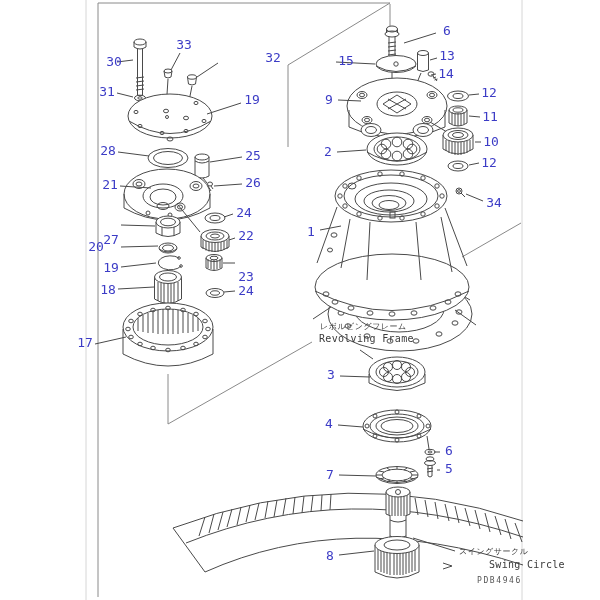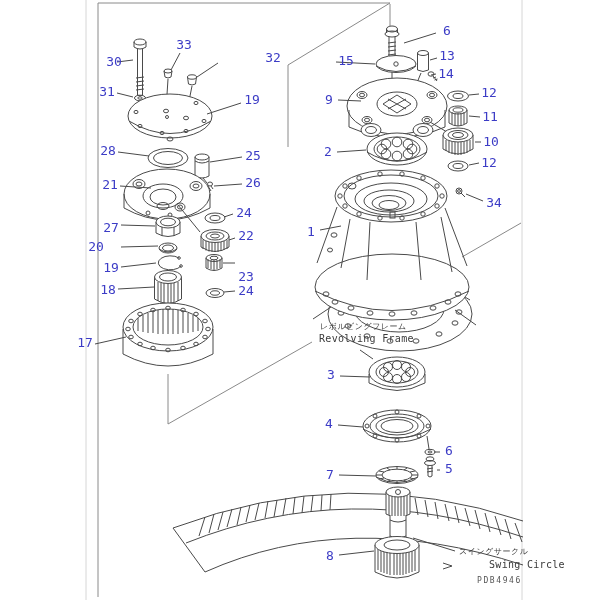--- a/index.html
+++ b/index.html
@@ -542,21 +542,21 @@
       <div class="callout" style="left: 184px; top: 45px;">33</div>
       <div class="callout" style="left: 244px; top: 58px; margin-left: 29px;">32</div>
       <div class="callout" style="left: 107px; top: 92px;">31</div>
       <div class="callout" style="left: 252px; top: 100px;">19</div>
       <div class="callout" style="left: 108px; top: 151px;">28</div>
       <div class="callout" style="left: 110px; top: 185px;">21</div>
       <div class="callout" style="left: 253px; top: 156px;">25</div>
       <div class="callout" style="left: 253px; top: 183px;">26</div>
       <div class="callout" style="left: 244px; top: 213px;">24</div>
       <div class="callout" style="left: 246px; top: 236px;">22</div>
-      <div class="callout" style="left: 111px; top: 228px;">27</div>
+      <div class="callout" style="left: 111px; top: 240px;">27</div>
       <div class="callout" style="left: 96px; top: 247px;">20</div>
       <div class="callout" style="left: 111px; top: 268px;">19</div>
       <div class="callout" style="left: 246px; top: 277px; text-align: right;">23</div>
       <div class="callout" style="left: 246px; top: 291px;">24</div>
       <div class="callout" style="left: 108px; top: 290px;">18</div>
       <div class="callout" style="left: 85px; top: 343px;">17</div>
       <div class="callout" style="left: 447px; top: 31px;">6</div>
       <div class="callout" style="left: 326px; top: 61px; margin-left: 20px;">15</div>
       <div class="callout" style="left: 447px; top: 56px;">13</div>
       <div class="callout" style="left: 446px; top: 74px;">14</div>

